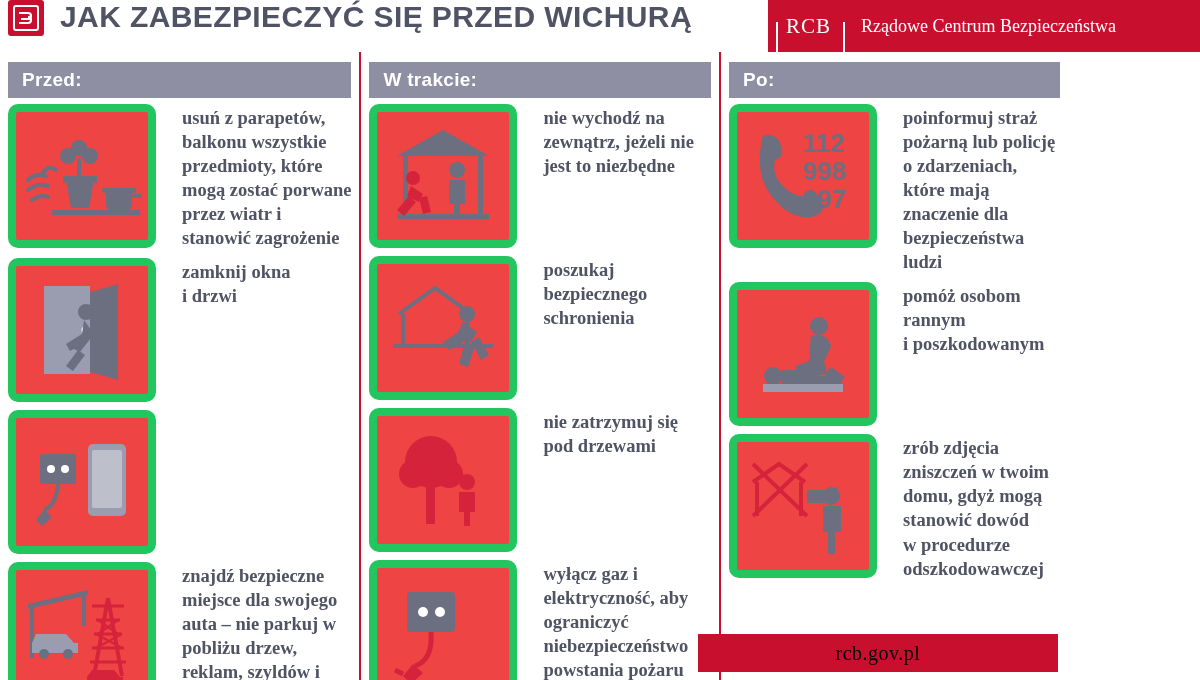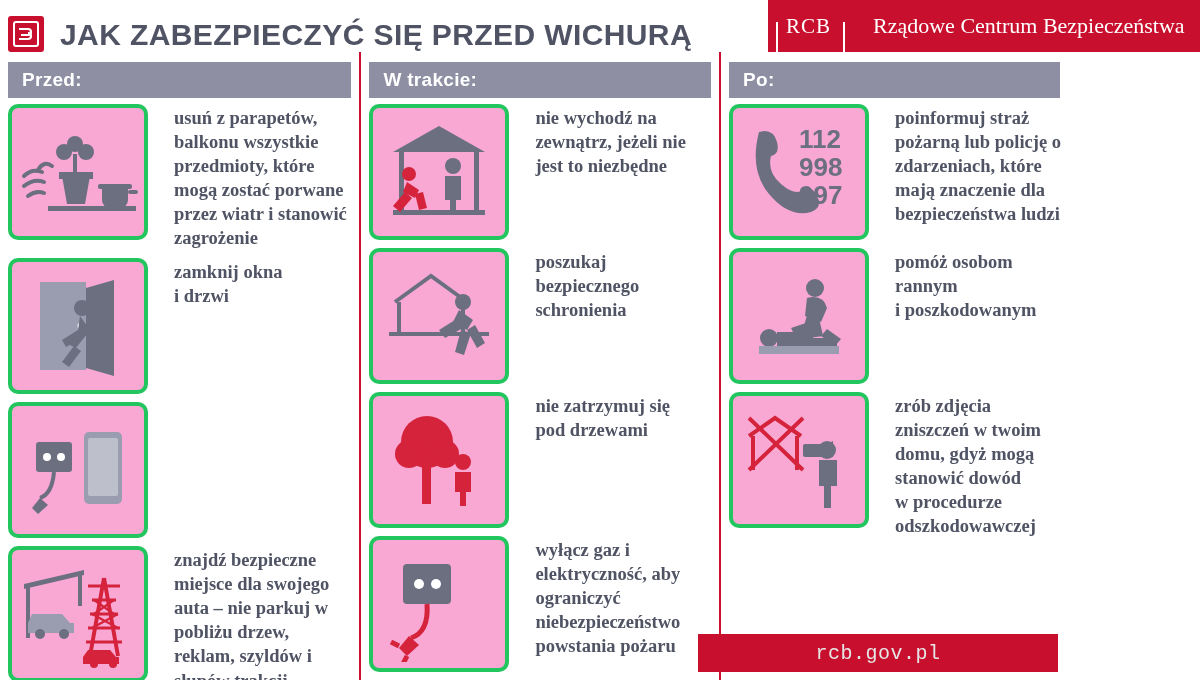--- a/index.html
+++ b/index.html
@@ -21,21 +21,21 @@
   }
 
   
   .header {
     position: absolute;
     left: 0; top: 0;
     width: 1200px;
     height: 52px;
     background: #ffffff;
     display: flex;
-    align-items: flex-end;
+    align-items: flex-start;
   }
   .logo-box {
     width: 36px;
     height: 36px;
     margin-left: 8px;
     background: #c8102e;
     border-radius: 3px;
     display: flex;
     align-items: center;
     justify-content: center;
@@ -77,22 +77,22 @@
   }
   .rcb-mark::after {
     content: "";
     position: absolute;
     right: 0; top: 8px;
     width: 2px; height: 34px;
     background: #ffffff;
   }
   .rcb-full {
     font-family: "Liberation Serif", serif;
-    font-size: 22px;
-    padding-left: 28px;
+    font-size: 18px;
+    padding-left: 16px;
     white-space: nowrap;
   }
 
   
   .columns {
     position: absolute;
     left: 0; top: 52px;
     width: 1068px;
     height: 628px;
     display: flex;
@@ -121,23 +121,23 @@
 
   .row {
     display: flex;
     align-items: flex-start;
     margin: 0 6px 8px 8px;
   }
   .icon-box {
     flex: 0 0 auto;
     width: 132px;
     height: 128px;
-    border: 4px solid #22c55e;
+    border: 8px solid #22c55e;
     border-radius: 10px;
-    background: #f9a8d4;
+    background: #ef4444;
     display: flex;
     align-items: center;
     justify-content: center;
     overflow: hidden;
   }
   .icon-box svg { display: block; }
   .row-text {
     padding-left: 14px;
     padding-top: 2px;
     font-family: "Liberation Serif", serif;
@@ -150,25 +150,25 @@
   .col-3 .row-text { font-size: 18.5px; }
 
   
   .rcb-url {
     position: absolute;
     right: 10px;
     bottom: 8px;
     width: 360px;
     height: 38px;
     background: #c8102e;
-    color: #e5e5e5;
+    color: #000000;
     display: flex;
     align-items: center;
     justify-content: center;
-    font-family: Liberation Mono, monospace;
+    font-family: Liberation Serif, serif;
     font-size: 20px;
     letter-spacing: 0.5px;
   }
 
   .gray { fill: #6b6f80; }
   .red  { fill: #d6233c; }
   .lgray{ fill: #9a9db0; }
 </style>
 </head>
 <body>

